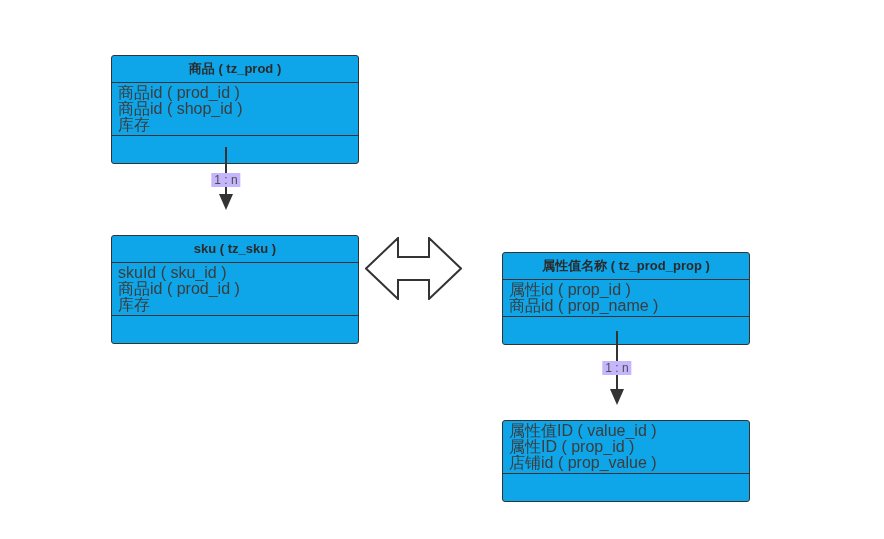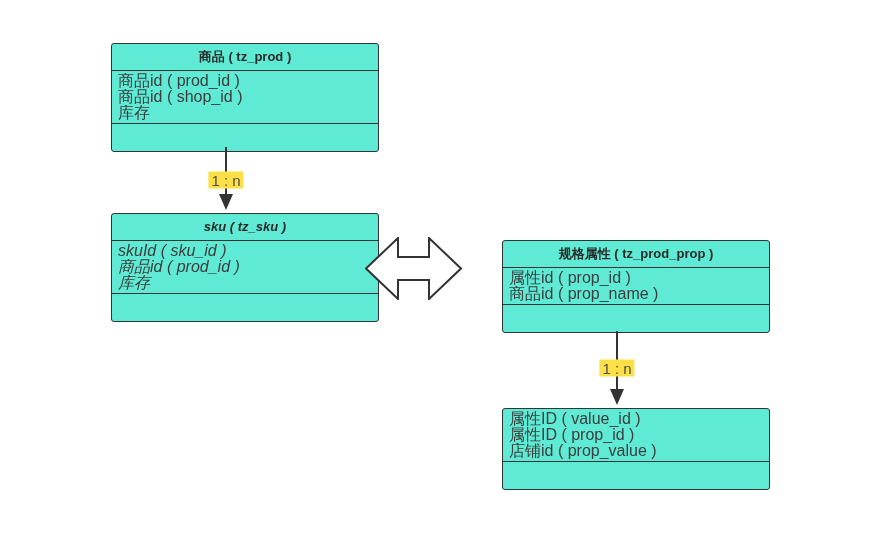--- a/index.html
+++ b/index.html
@@ -14,26 +14,27 @@
   }
   .canvas {
     position: relative;
     width: 884px;
     height: 539px;
     background: #ffffff;
     overflow: hidden;
   }
   .etable {
     position: absolute;
-    width: 268px;
-    background: #5eead4;
+    width: 248px;
+    background: #0ea5e9;
     border: 1.5px solid #333333;
     border-radius: 3px;
     box-sizing: border-box;
     color: #3d3d3d;
+    margin-top: 12px;
   }
   .t-header {
     height: 26px;
     line-height: 25px;
     text-align: center;
     font-weight: bold;
     font-size: 13px;
     color: #2b2b2b;
     border-bottom: 1.5px solid #333333;
     white-space: nowrap;
@@ -64,23 +65,23 @@
     width: 0;
     height: 0;
     border-left: 7px solid transparent;
     border-right: 7px solid transparent;
     border-top: 16px solid #333333;
     z-index: 1;
   }
   .rel-label {
     position: absolute;
     transform: translate(-50%, -50%);
-    background: #fde047;
+    background: #c4b5fd;
     padding: 0 3px;
-    font-size: 15px;
+    font-size: 12px;
     color: #4d4d4d;
     z-index: 2;
     white-space: nowrap;
   }
   .dbl-arrow {
     position: absolute;
   }
 </style>
 </head>
 <body>
@@ -94,49 +95,49 @@
       <div class="t-field">商品id ( shop_id )</div>
       <div class="t-field">库存</div>
     </div>
     <div class="t-empty"></div>
   </div>
 
   <div class="v-line" style="left:225px; top:147px; height:47px;"></div>
   <div class="a-head" style="left:219px; top:194px;"></div>
   <span class="rel-label" style="left:226px; top:180px;">1 : n</span>
 
-  <div class="etable" style="left:111px; top:213px;font-style:italic;">
+  <div class="etable" style="left:111px; top:223px;">
     <div class="t-header">sku ( tz_sku )</div>
     <div class="t-fields">
       <div class="t-field">skuId ( sku_id )</div>
       <div class="t-field">商品id ( prod_id )</div>
       <div class="t-field">库存</div>
     </div>
     <div class="t-empty"></div>
   </div>
 
   <svg class="dbl-arrow" style="left:365px; top:237px;" width="97" height="63" viewBox="0 0 97 63">
     <polygon points="1,31.5 33,1 33,20 64,20 64,1 96,31.5 64,62 64,43 33,43 33,62" fill="#ffffff" stroke="#333333" stroke-width="2" stroke-linejoin="miter"></polygon>
   </svg>
 
   <div class="etable" style="left:502px; top:240px;">
-    <div class="t-header">规格属性 ( tz_prod_prop )</div>
+    <div class="t-header">属性值名称 ( tz_prod_prop )</div>
     <div class="t-fields">
       <div class="t-field">属性id ( prop_id )</div>
       <div class="t-field">商品id ( prop_name )</div>
     </div>
     <div class="t-empty"></div>
   </div>
 
   <div class="v-line" style="left:616px; top:331px; height:58px;"></div>
   <div class="a-head" style="left:610px; top:389px;"></div>
   <span class="rel-label" style="left:617px; top:368px;">1 : n</span>
 
   <div class="etable" style="left:502px; top:408px;">
     <div class="t-fields">
-      <div class="t-field">属性ID ( value_id )</div>
+      <div class="t-field">属性值ID ( value_id )</div>
       <div class="t-field">属性ID ( prop_id )</div>
       <div class="t-field">店铺id ( prop_value )</div>
     </div>
     <div class="t-empty"></div>
   </div>
 
 </div>
 
 </body></html>

